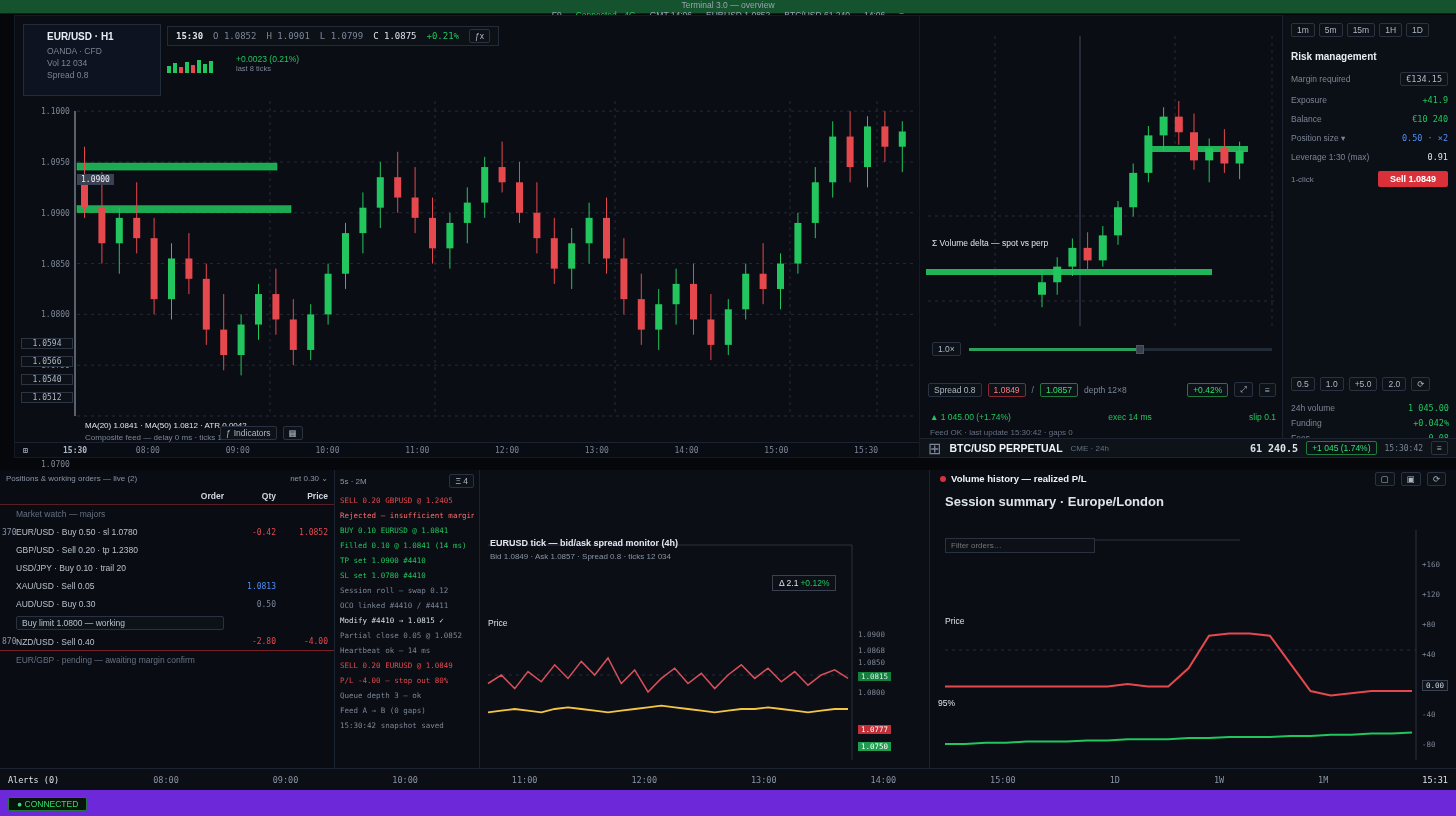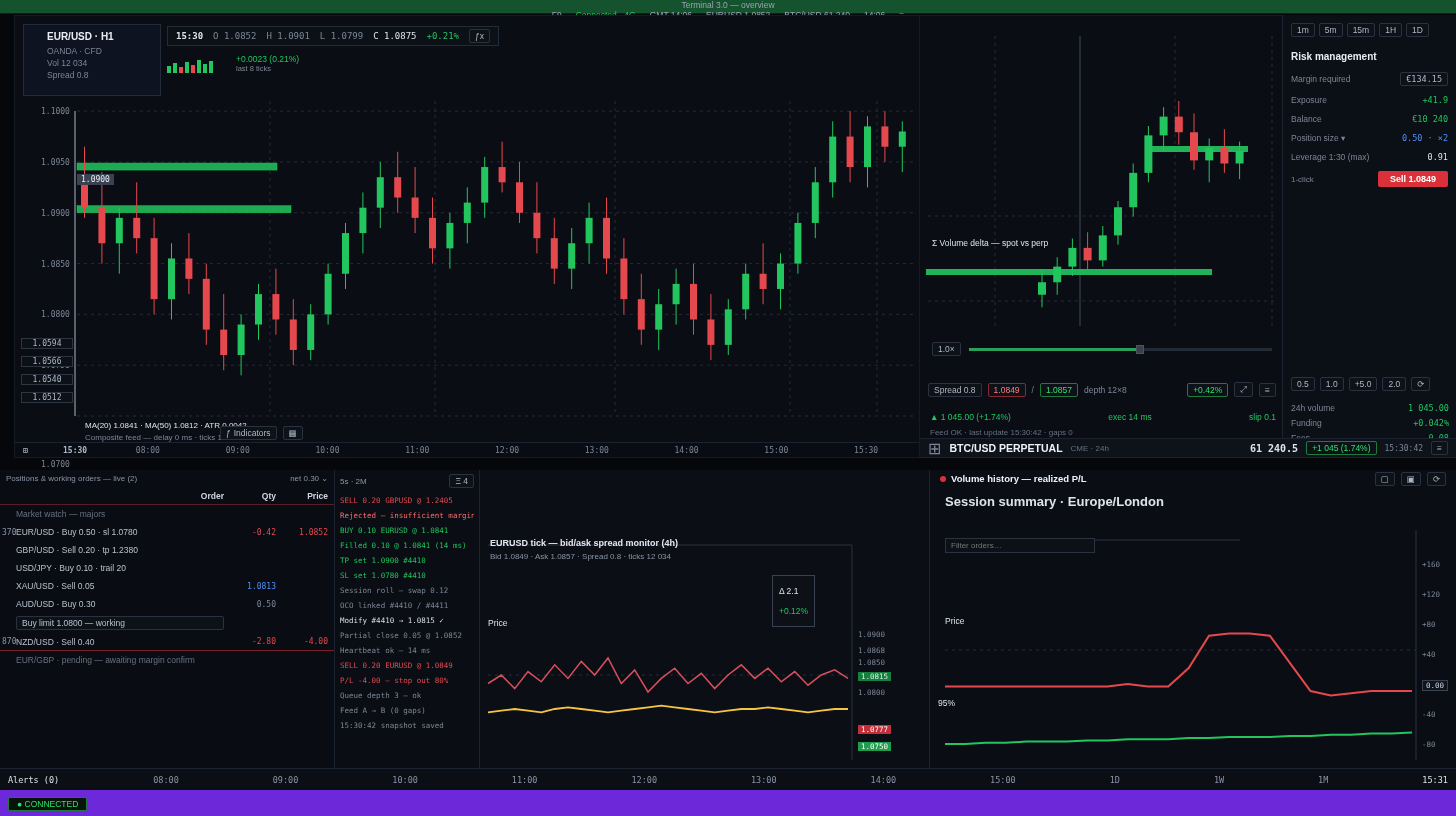--- a/index.html
+++ b/index.html
@@ -92,21 +92,21 @@
   
   #log { left:335px; top:470px; width:145px; height:298px; background:#0a0e14; border-right:1px solid #1c2330; padding:4px 5px; }
   #log-head { display:flex; justify-content:space-between; align-items:center; margin-bottom:5px; font-size:8px; color:#8a94a6; }
   .log-line { font-size:7.5px; line-height:15px; white-space:nowrap; overflow:hidden; font-family:"DejaVu Sans Mono",monospace; }
 
   
   #center-chart { left:480px; top:470px; width:450px; height:298px; background:#0b0f15; border-right:1px solid #1c2330; }
   #cc-title { position:absolute; left:10px; top:68px; font-size:9px; font-weight:bold; color:#e3e8f0; }
   #cc-sub { position:absolute; left:10px; top:82px; font-size:8px; color:#8a94a6; }
   #cc-badge { position:absolute; left:292px; top:105px; border:1px solid #3a4150; background:#0d1117;
-    padding:10px 6px; font-size:8.5px; display:flex; gap:10px;flex-direction:column; }
+    padding:2px 6px; font-size:8.5px; display:flex; gap:2px; }
   #cc-pricelabel { position:absolute; left:8px; top:148px; font-size:8.5px; color:#dde3ec; }
   .cc-ax { position:absolute; left:378px; width:40px; font-size:7.5px; text-align:left;
     font-family:"DejaVu Sans Mono",monospace; color:#7c8596; }
   .cc-ax.dark { background:#15803d; color:#e3e8f0; padding:0 3px; width:auto; }
   .cc-ax.redc { background:#c22f38; color:#fff; padding:0 3px; width:auto; }
   .cc-ax.greenc { background:#1f9d4f; color:#fff; padding:0 3px; width:auto; }
 
   
   #history { left:930px; top:470px; width:526px; height:298px; background:#0a0e14; }
   #hc-title { position:absolute; left:10px; top:3px; font-size:9.5px; font-weight:bold; color:#eef2f8;

